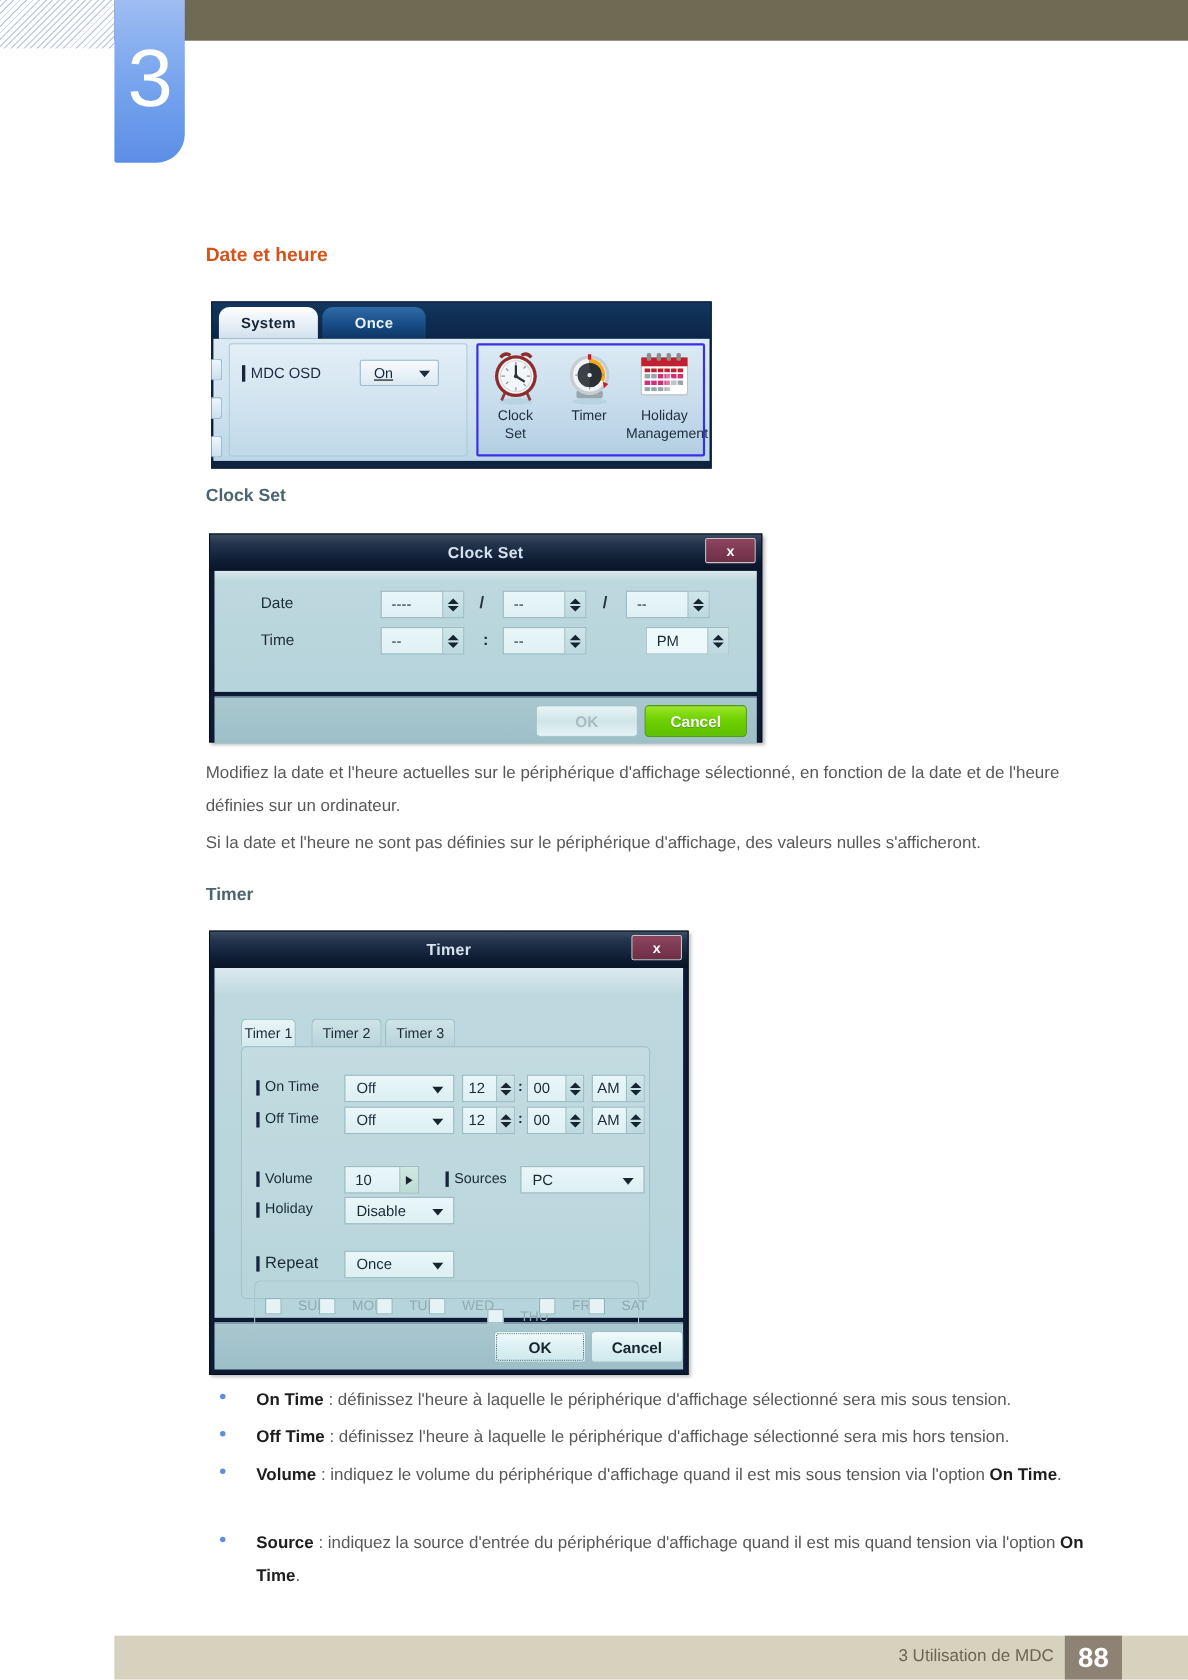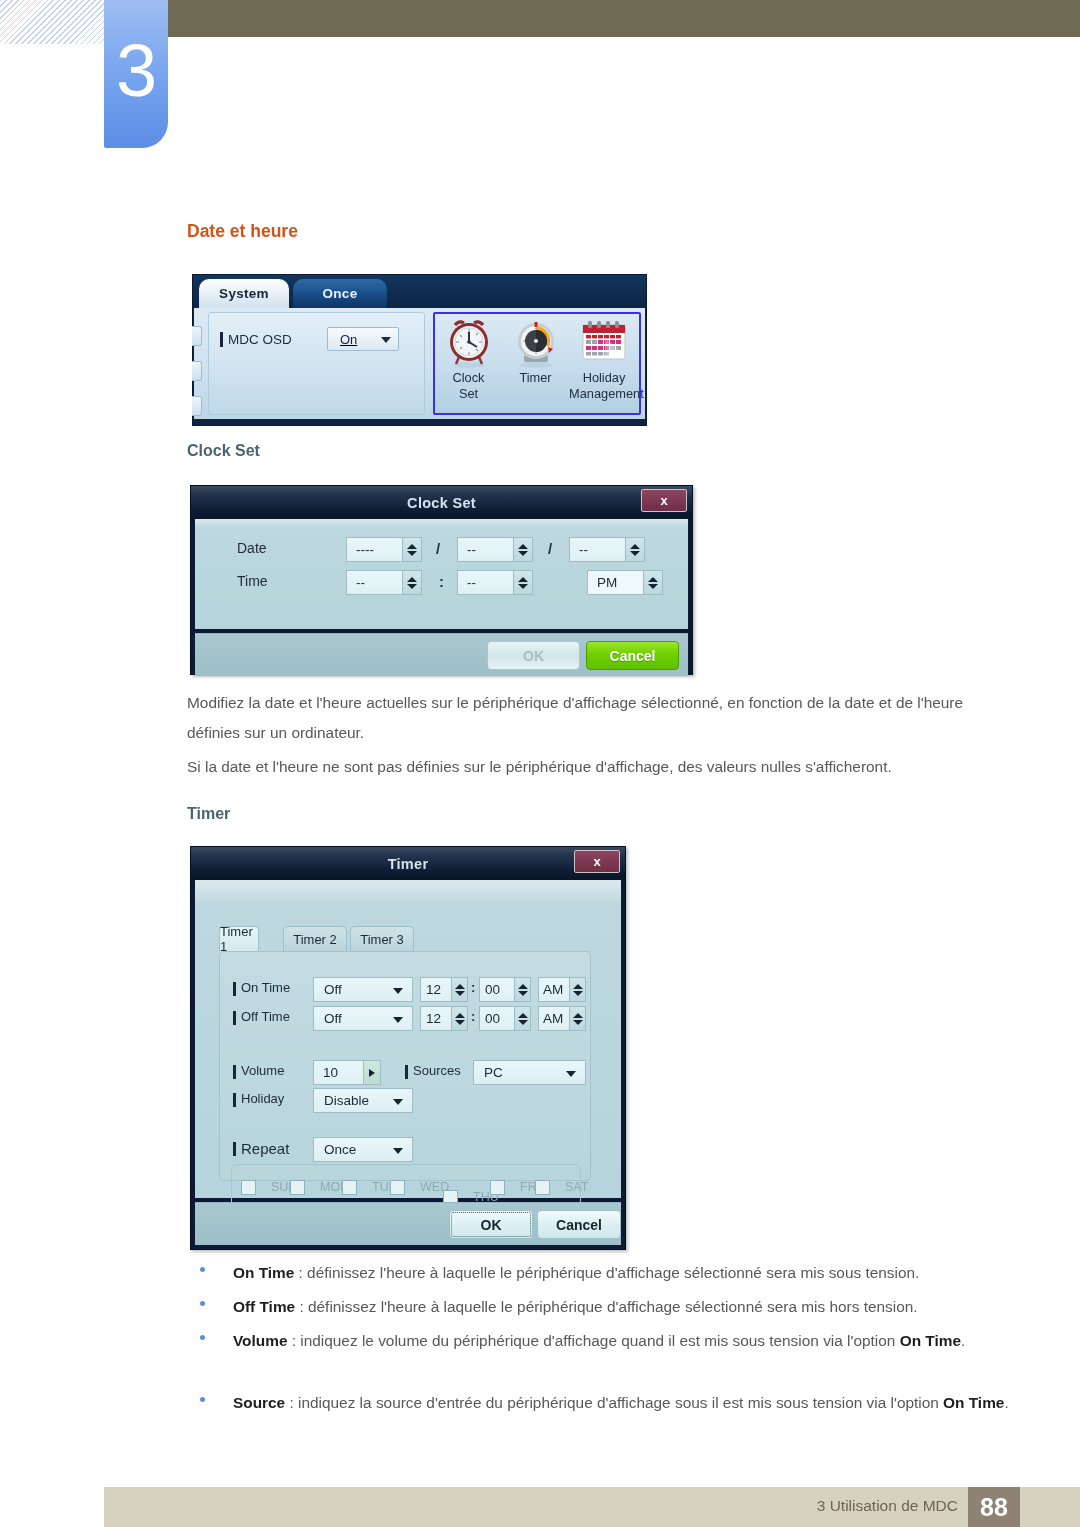--- a/index.html
+++ b/index.html
@@ -485,21 +485,21 @@
   <div class="h-sub timer">Timer</div>
 
   <div class="dlg" style="left:190px; top:846px; width:436px; height:404px;">
     <div class="titlebar">
       <span class="ttl">Timer</span>
       <div class="closebtn">x</div>
     </div>
     <div class="dbody" style="height:318px;">
 
       <div style="position:absolute; left:24px; top:46px; width:372px; height:0;">
-        <div class="ttab sel" style="left:0px;  width:40px;">Timer 1</div>
+        <div class="ttab sel" style="left:0px;  width:50px;">Timer 1</div>
         <div class="ttab unsel" style="left:64px; width:64px;">Timer 2</div>
         <div class="ttab unsel" style="left:131px;width:64px;">Timer 3</div>
       </div>
 
       <div class="tgroup" style="left:24px; top:71px; width:372px; height:230px;">
 
         <div class="dmark" style="left:13px; top:30px;"></div>
         <div class="dlbl" style="left:21px; top:28px; font-size:13px;">On Time</div>
         <div class="cb" style="left:93px; top:25px; width:100px;">
           <span class="v">Off</span>
@@ -634,21 +634,21 @@
   <div class="bul" style="top:1292px;">
     <span class="dot"></span>
     <div class="tx"><b>Off Time</b><span> : définissez l'heure à laquelle le périphérique d'affichage sélectionné sera mis hors tension.</span></div>
   </div>
   <div class="bul" style="top:1326px;">
     <span class="dot"></span>
     <div class="tx"><b>Volume</b><span> : indiquez le volume du périphérique d'affichage quand il est mis sous tension via l'option </span><b>On Time</b><span>.</span></div>
   </div>
   <div class="bul" style="top:1388px;">
     <span class="dot"></span>
-    <div class="tx"><b>Source</b><span> : indiquez la source d'entrée du périphérique d'affichage sous il est mis sous tension via l'option </span><b>On Time</b><span>.</span></div>
+    <div class="tx"><b>Source</b><span> : indiquez la source d'entrée du périphérique d'affichage quand il est mis quand tension via l'option </span><b>On Time</b><span>.</span></div>
   </div>
 
   <div class="ftr-bar"></div>
   <div class="ftr-text">3 Utilisation de MDC</div>
   <div class="ftr-pagebox">
     <span>88</span>
   </div>
 
 </div>
 

